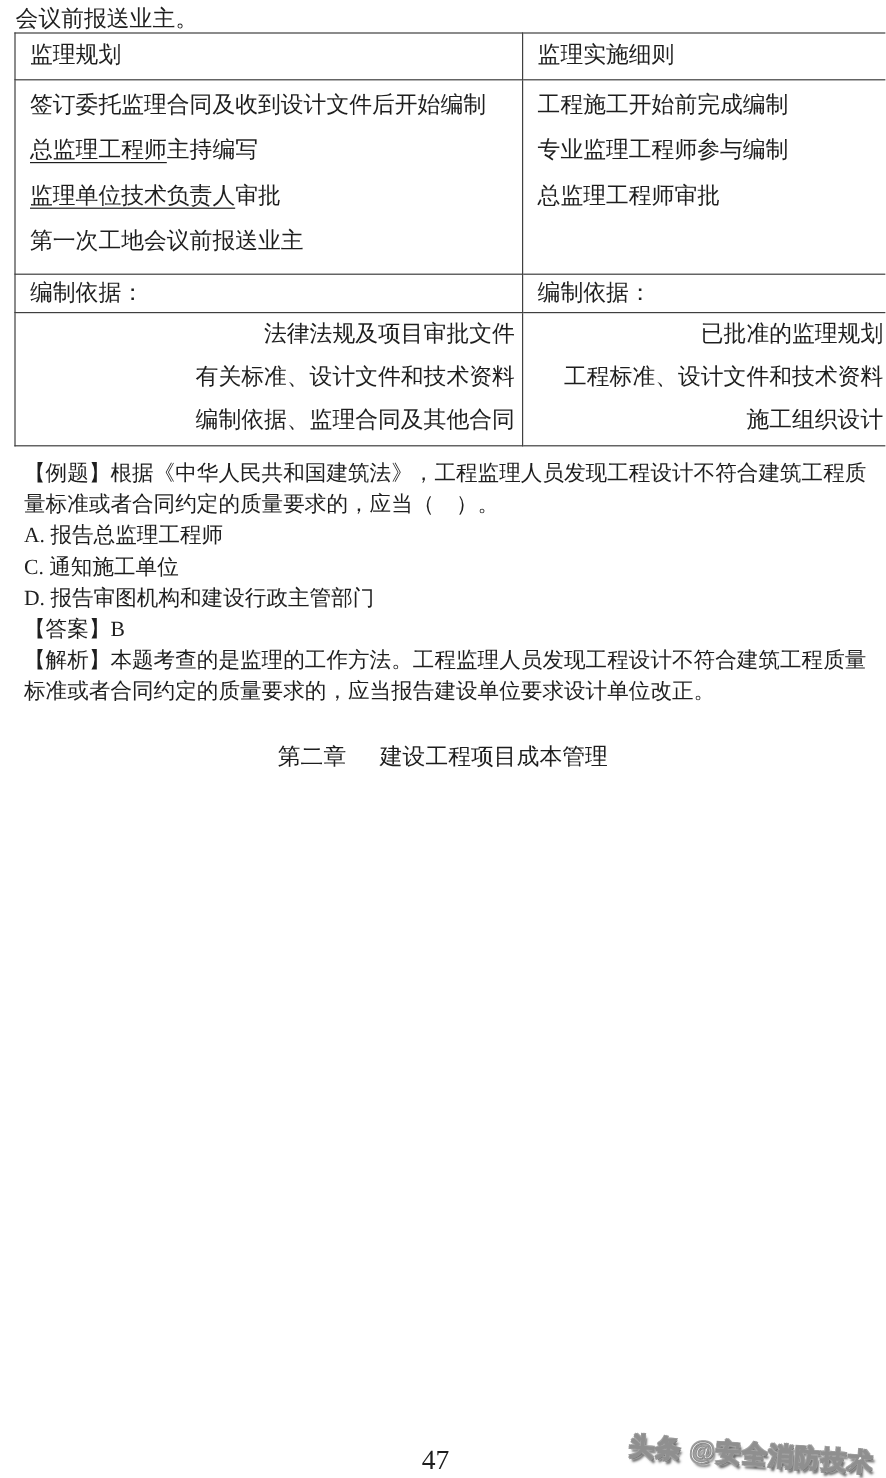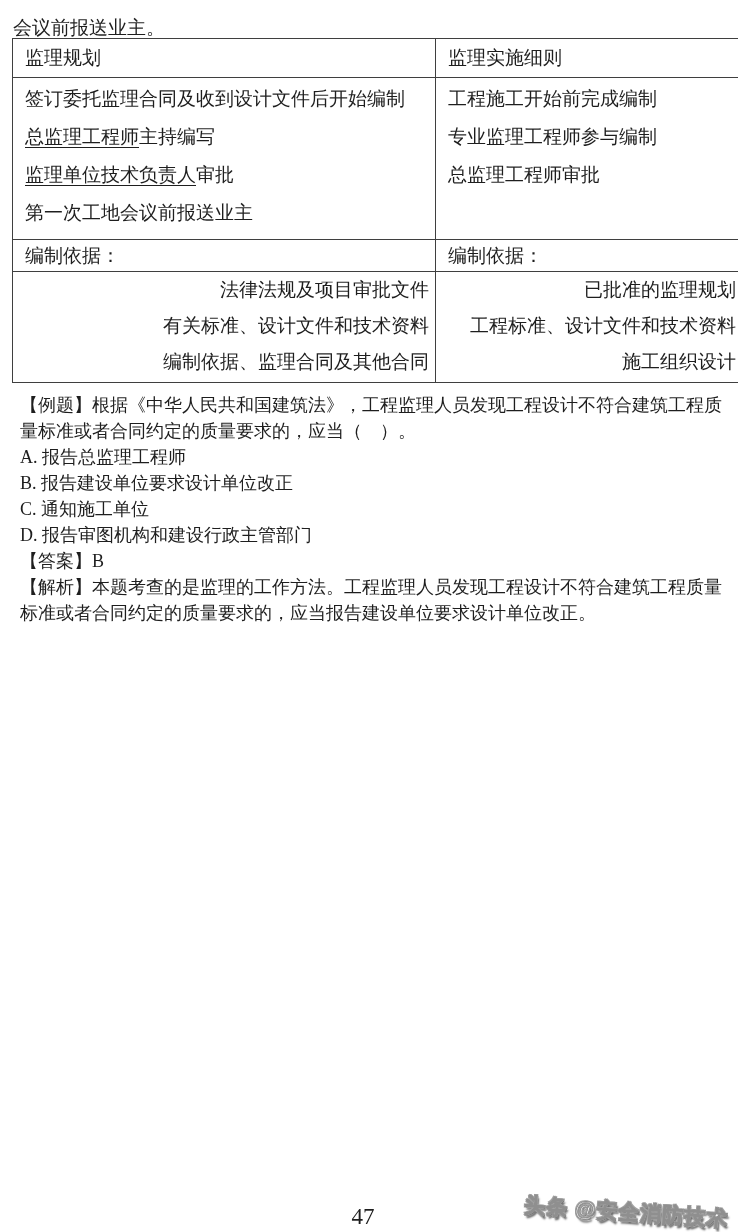--- a/index.html
+++ b/index.html
@@ -7,21 +7,21 @@
     position: relative;
     width: 738px;
     height: 1232px;
     background: #ffffff;
     color: #1e1e1e;
     font-family: "Liberation Serif", "DejaVu Serif", serif;
     overflow: hidden;
   }
   .lead {
     margin: 0 0 0 13px;
-    padding-top: 17px;
+    padding-top: 6px;
     font-size: 19px;
     line-height: 21px;
   }
   table.cmp {
     margin-left: 12px;
     width: 731px;
     border-collapse: collapse;
     table-layout: fixed;
   }
   table.cmp td {
@@ -130,25 +130,27 @@
         <div class="tline">工程标准、设计文件和技术资料</div>
         <div class="tline">施工组织设计</div>
       </td>
     </tr>
   </tbody>
     </table>
 
   <div class="qa">
     <div>【例题】根据《中华人民共和国建筑法》，工程监理人员发现工程设计不符合建筑工程质量标准或者合同约定的质量要求的，应当（　）。</div>
     <div>A. 报告总监理工程师</div>
-    <div>B. 报告建设单位要求设计单位改正</div>
     <div>C. 通知施工单位</div>
     <div>D. 报告审图机构和建设行政主管部门</div>
     <div>【答案】B</div>
     <div>【解析】本题考查的是监理的工作方法。工程监理人员发现工程设计不符合建筑工程质量标准或者合同约定的质量要求的，应当报告建设单位要求设计单位改正。</div>
   </div>
 
+  <h2 class="chapter">
+    <span>第二章</span><span class="gap">建设工程项目成本管理</span>
+  </h2>
 
   <div class="page-number">47</div>
 
   <div class="watermark">头条 @安全消防技术</div>
 
 </div>
 
 </body></html>

